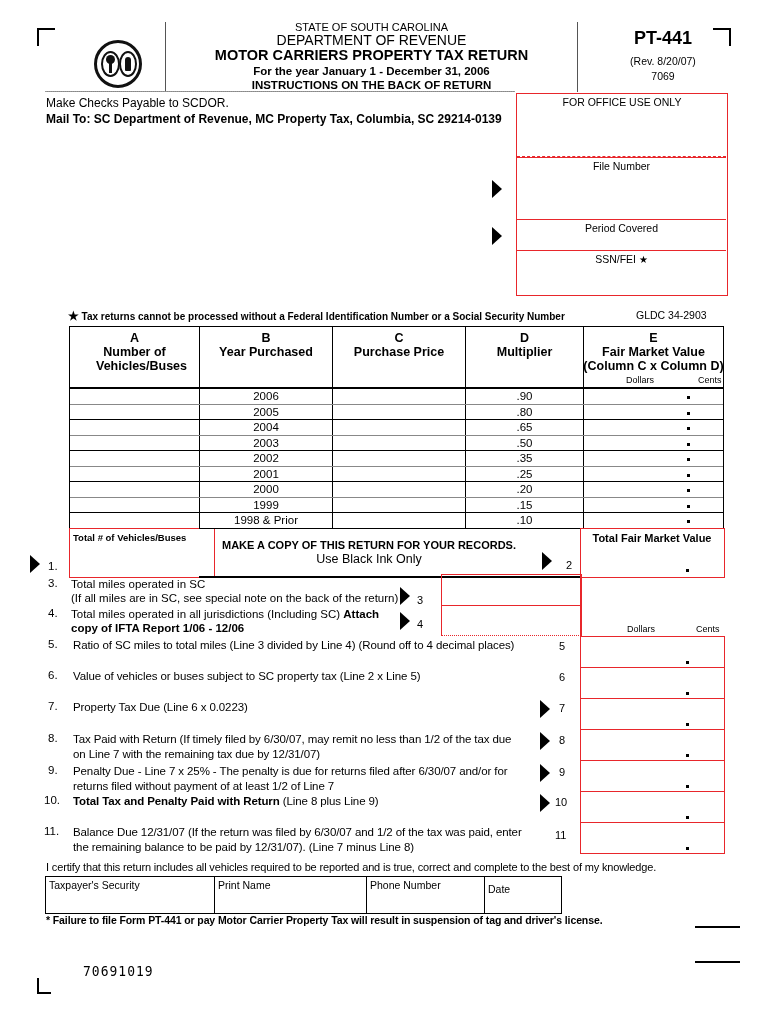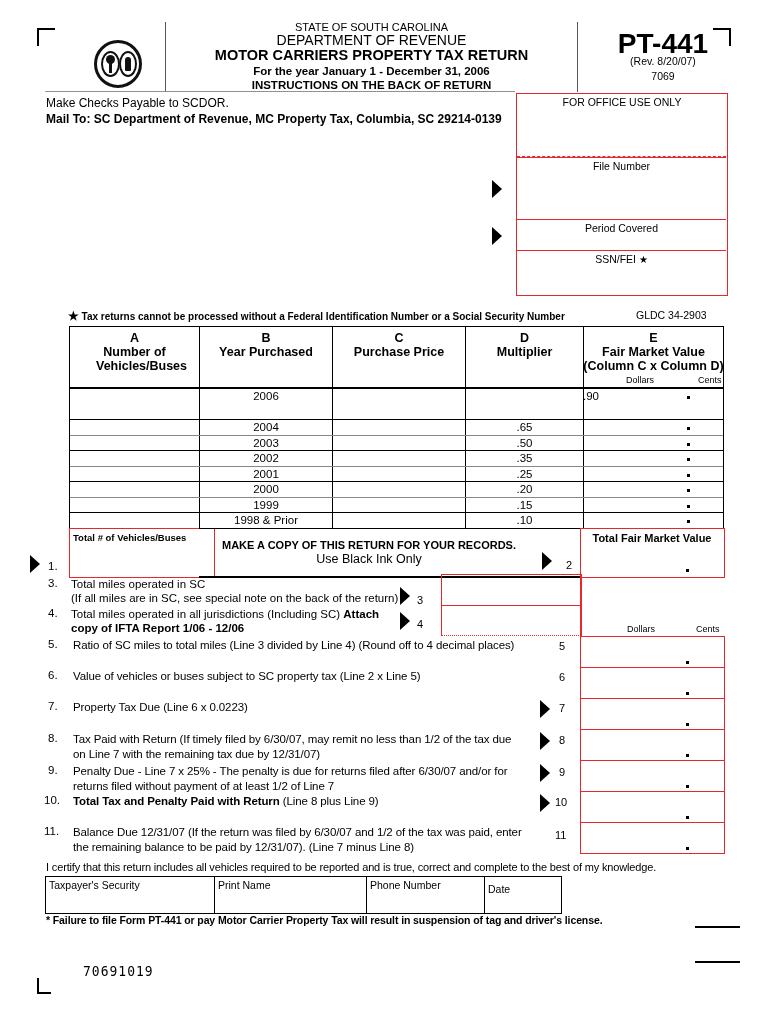--- a/index.html
+++ b/index.html
@@ -42,21 +42,21 @@
 <div class="abs" style="left:165px;top:22px;width:1px;height:70px;background:#555;"></div>
 <div class="abs" style="left:577px;top:22px;width:1px;height:70px;background:#555;"></div>
 <div class="abs" style="left:45px;top:91px;width:470px;height:1px;background:#888;border-top:1px dotted #999;"></div>
 
 <div class="txt c" style="left:166px;top:21px;width:411px;font-size:11px;">STATE OF SOUTH CAROLINA</div>
 <div class="txt c" style="left:166px;top:32px;width:411px;font-size:14px;">DEPARTMENT OF REVENUE</div>
 <div class="txt c b" style="left:166px;top:47px;width:411px;font-size:14.5px;">MOTOR CARRIERS PROPERTY TAX RETURN</div>
 <div class="txt c b" style="left:166px;top:65px;width:411px;font-size:11.5px;">For the year January 1 - December 31, 2006</div>
 <div class="txt c b" style="left:166px;top:79px;width:411px;font-size:11.5px;">INSTRUCTIONS ON THE BACK OF RETURN</div>
 
-<div class="txt c b" style="left:578px;top:28px;width:170px;font-size:28px;">PT-441</div>
+<div class="txt c b" style="left:578px;top:28px;width:170px;font-size:18px;">PT-441</div>
 <div class="txt c" style="left:578px;top:55px;width:170px;font-size:10.5px;">(Rev. 8/20/07)</div>
 <div class="txt c" style="left:578px;top:70px;width:170px;font-size:10.5px;">7069</div>
 
 <div class="txt" style="left:46px;top:96px;font-size:12px;">Make Checks Payable to SCDOR.</div>
 <div class="txt b" style="left:46px;top:112px;font-size:12px;">Mail To: SC Department of Revenue, MC Property Tax, Columbia, SC  29214-0139</div>
 
 <div class="box" style="left:516px;top:93px;width:212px;height:203px;">
   <div class="txt c" style="left:0;top:2px;width:210px;font-size:10.5px;">FOR OFFICE USE ONLY</div>
   <div class="abs" style="left:0;top:62px;width:209px;height:1px;border-top:1px dashed #e8262b;"></div>
   <div class="abs" style="left:0;top:63px;width:209px;height:47px;border-top:1px solid #e8262b;">
@@ -107,21 +107,29 @@
 
 <div id="rows" class="abs" style="left:69px;top:388px;width:655px;height:140px;border-left:1px solid #000;border-right:1px solid #000;">
   <div class="abs" style="left:129px;top:0;width:1px;height:140px;background:#000;"></div>
   <div class="abs" style="left:262px;top:0;width:1px;height:140px;background:#000;"></div>
   <div class="abs" style="left:395px;top:0;width:1px;height:140px;background:#000;"></div>
   <div class="abs" style="left:513px;top:0;width:1px;height:140px;background:#000;"></div>
 <div class="abs" style="left: 0px; top: 0px; width: 653px; height: 15.5px; border-top: 1px solid rgb(0, 0, 0);">
       <div class="abs c" style="left: 0px; top: 0px; width: 129px; height: 15.5px; font-size: 11.5px; line-height: 15px;"></div>
       <div class="abs c" style="left: 130px; top: 0px; width: 132px; height: 15.5px; font-size: 11.5px; line-height: 15px;">2006</div>
       <div class="abs c" style="left: 263px; top: 0px; width: 132px; height: 15.5px; font-size: 11.5px; line-height: 15px;"></div>
-      <div class="abs c" style="left: 412px; top: 0px; width: 117px; height: 15.5px; font-size: 11.5px; line-height: 15px; text-align: right;">.90</div>
+      <div class="abs c" style="left: 396px; top: 0px; width: 117px; height: 15.5px; font-size: 11.5px; line-height: 15px;">.90</div>
+      <div class="abs c" style="left: 514px; top: 0px; width: 139px; height: 15.5px; font-size: 11.5px; line-height: 15px;"></div>
+      <div class="dot" style="left: 617px; top: 7px;"></div>
+    </div>
+    <div class="abs" style="left: 0px; top: 15.5px; width: 653px; height: 15.5px; border-top: 1px solid rgb(136, 136, 136);">
+      <div class="abs c" style="left: 0px; top: 0px; width: 129px; height: 15.5px; font-size: 11.5px; line-height: 15px;"></div>
+      <div class="abs c" style="left: 130px; top: 0px; width: 132px; height: 15.5px; font-size: 11.5px; line-height: 15px;">2005</div>
+      <div class="abs c" style="left: 263px; top: 0px; width: 132px; height: 15.5px; font-size: 11.5px; line-height: 15px;"></div>
+      <div class="abs c" style="left: 396px; top: 0px; width: 117px; height: 15.5px; font-size: 11.5px; line-height: 15px;">.80</div>
       <div class="abs c" style="left: 514px; top: 0px; width: 139px; height: 15.5px; font-size: 11.5px; line-height: 15px;"></div>
       <div class="dot" style="left: 617px; top: 7px;"></div>
     </div>
     <div class="abs" style="left: 0px; top: 31px; width: 653px; height: 15.5px; border-top: 1px solid rgb(0, 0, 0);">
       <div class="abs c" style="left: 0px; top: 0px; width: 129px; height: 15.5px; font-size: 11.5px; line-height: 15px;"></div>
       <div class="abs c" style="left: 130px; top: 0px; width: 132px; height: 15.5px; font-size: 11.5px; line-height: 15px;">2004</div>
       <div class="abs c" style="left: 263px; top: 0px; width: 132px; height: 15.5px; font-size: 11.5px; line-height: 15px;"></div>
       <div class="abs c" style="left: 396px; top: 0px; width: 117px; height: 15.5px; font-size: 11.5px; line-height: 15px;">.65</div>
       <div class="abs c" style="left: 514px; top: 0px; width: 139px; height: 15.5px; font-size: 11.5px; line-height: 15px;"></div>
       <div class="dot" style="left: 617px; top: 7px;"></div>

